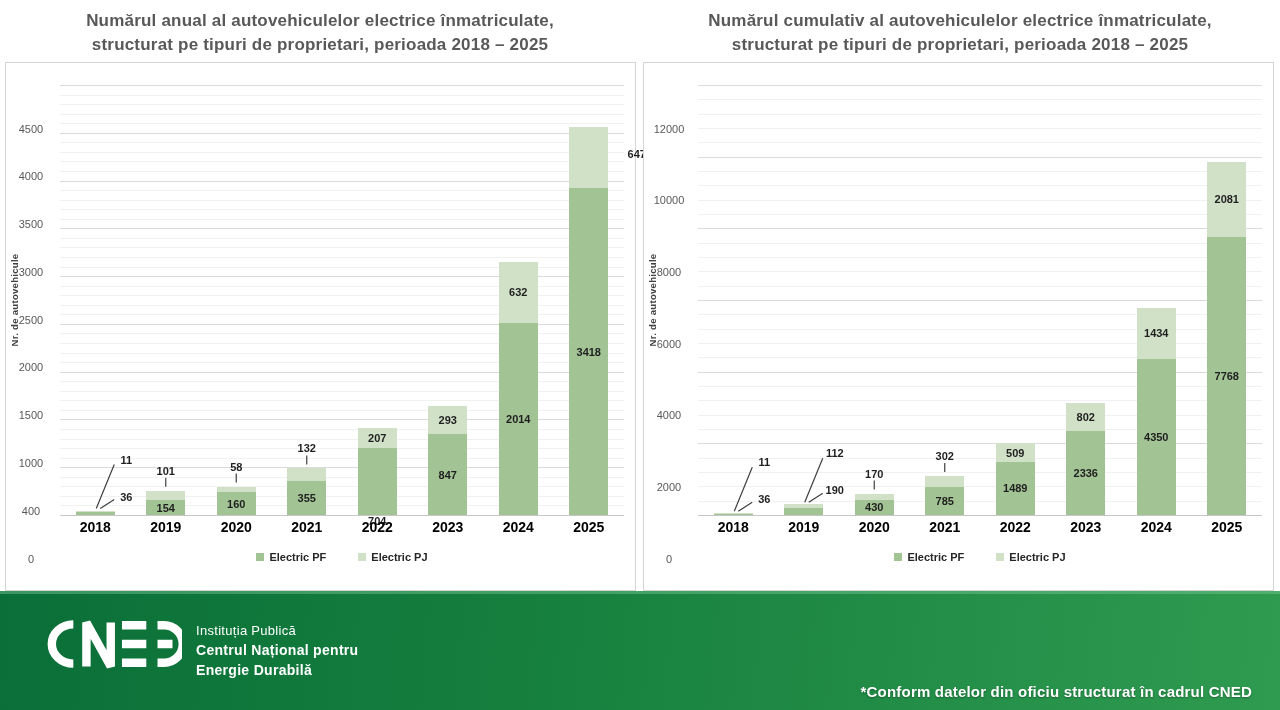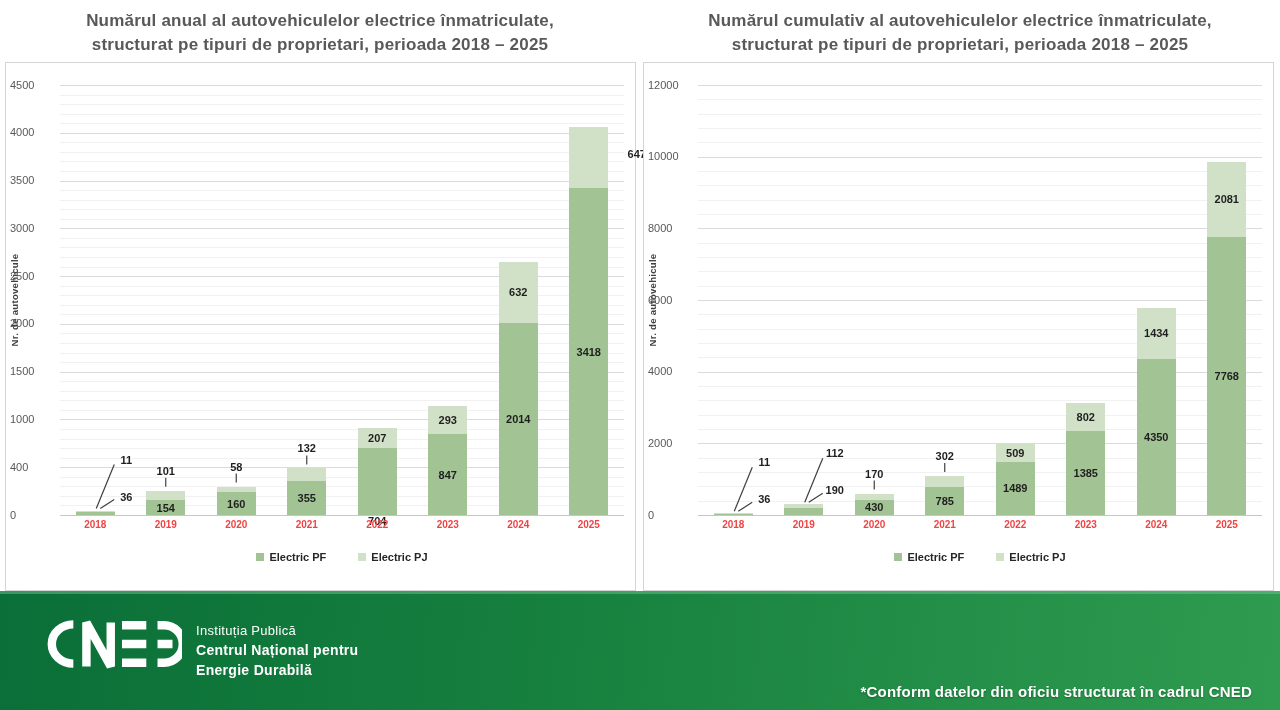--- a/index.html
+++ b/index.html
@@ -7,29 +7,29 @@
   .titles-row{display:flex;height:62px;}
   .chart-title{width:640px;text-align:center;font-weight:bold;font-size:17px;color:#595959;
     padding-top:9px;line-height:1.42;letter-spacing:.2px;box-sizing:border-box;}
   .panels{display:flex;gap:7px;padding-left:5px;}
   .panel{width:629px;height:527px;border:1px solid #d5d5d5;background:#fff;position:relative;box-sizing:content-box;}
   .plot{position:absolute;left:54px;top:22px;width:564px;height:430px;}
   .gridline{position:absolute;left:0;width:100%;height:1px;}
   .gridline.minor{background:#f1f1f1;}
   .gridline.major{background:#dbdbdb;}
   .gridline.base{background:#c6c6c6;}
-  .ytick{position:absolute;left:-50px;width:42px;text-align:left;font-size:11px;color:#595959;}
+  .ytick{position:absolute;left:-50px;width:42px;text-align:center;font-size:11px;color:#595959;margin-top:44px;}
   .ylabel{position:absolute;left:-46px;top:50%;transform:translate(-50%,-50%) rotate(-90deg);
     white-space:nowrap;font-size:9.5px;font-weight:bold;color:#404040;letter-spacing:.3px;}
   .bar{position:absolute;width:39px;}
   .vlabel{position:absolute;transform:translate(-50%,-50%);font-size:11px;font-weight:bold;
     color:#1f1f1f;white-space:nowrap;}
   .leader-svg{position:absolute;left:0;top:0;pointer-events:none;}
   .xlabels{position:absolute;left:54px;top:456px;width:564px;display:flex;}
-  .xlabel{flex:1;text-align:center;font-size:10px;font-weight:bold;color:#ef4444;}
+  .xlabel{flex:1;text-align:center;font-size:14px;font-weight:bold;color:#000000;}
   .legend{position:absolute;left:54px;top:488px;width:564px;display:flex;justify-content:center;gap:32px;}
   .legend-item{display:flex;align-items:center;gap:5px;font-size:11px;font-weight:bold;color:#262626;}
   .sw{width:8px;height:8px;display:inline-block;}
   .footer{position:relative;width:1280px;height:120px;margin-top:0;
     background:linear-gradient(95deg,#0a6f38 0%,#17813f 45%,#2f9b50 100%);}
   .footer::before{content:"";position:absolute;top:0;left:0;width:100%;height:3px;
     background:rgba(120,200,150,.45);}
   .logo{position:absolute;left:32px;top:24px;}
   .org{position:absolute;left:196px;top:32px;color:#fff;}
   .org-l1{font-size:13px;font-weight:400;letter-spacing:.3px;}
@@ -237,21 +237,21 @@
         <div class="vlabel" style="left: 176.25px; top: 388.5px;">170</div>
         <div class="bar" style="left: 227.25px; top: 401.871px; height: 28.1292px; background: rgb(162, 195, 148);"></div>
         <div class="vlabel" style="left: 246.75px; top: 415.935px;">785</div>
         <div class="bar" style="left: 227.25px; top: 391.049px; height: 10.8217px; background: rgb(209, 225, 200);"></div>
         <div class="vlabel" style="left: 246.75px; top: 371.049px;">302</div>
         <div class="bar" style="left: 297.75px; top: 376.644px; height: 53.3558px; background: rgb(162, 195, 148);"></div>
         <div class="vlabel" style="left: 317.25px; top: 403.322px;">1489</div>
         <div class="bar" style="left: 297.75px; top: 358.405px; height: 18.2392px; background: rgb(209, 225, 200);"></div>
         <div class="vlabel" style="left: 317.25px; top: 367.525px;">509</div>
         <div class="bar" style="left: 368.25px; top: 346.293px; height: 83.7067px; background: rgb(162, 195, 148);"></div>
-        <div class="vlabel" style="left: 387.75px; top: 388.147px;">1385</div>
+        <div class="vlabel" style="left: 387.75px; top: 388.147px;">2336</div>
         <div class="bar" style="left: 368.25px; top: 317.555px; height: 28.7383px; background: rgb(209, 225, 200);"></div>
         <div class="vlabel" style="left: 387.75px; top: 331.924px;">802</div>
         <div class="bar" style="left: 438.75px; top: 274.125px; height: 155.875px; background: rgb(162, 195, 148);"></div>
         <div class="vlabel" style="left: 458.25px; top: 352.062px;">4350</div>
         <div class="bar" style="left: 438.75px; top: 222.74px; height: 51.385px; background: rgb(209, 225, 200);"></div>
         <div class="vlabel" style="left: 458.25px; top: 248.432px;">1434</div>
         <div class="bar" style="left: 509.25px; top: 151.647px; height: 278.353px; background: rgb(162, 195, 148);"></div>
         <div class="vlabel" style="left: 528.75px; top: 290.823px;">7768</div>
         <div class="bar" style="left: 509.25px; top: 77.0775px; height: 74.5692px; background: rgb(209, 225, 200);"></div>
         <div class="vlabel" style="left: 528.75px; top: 114.362px;">2081</div>

